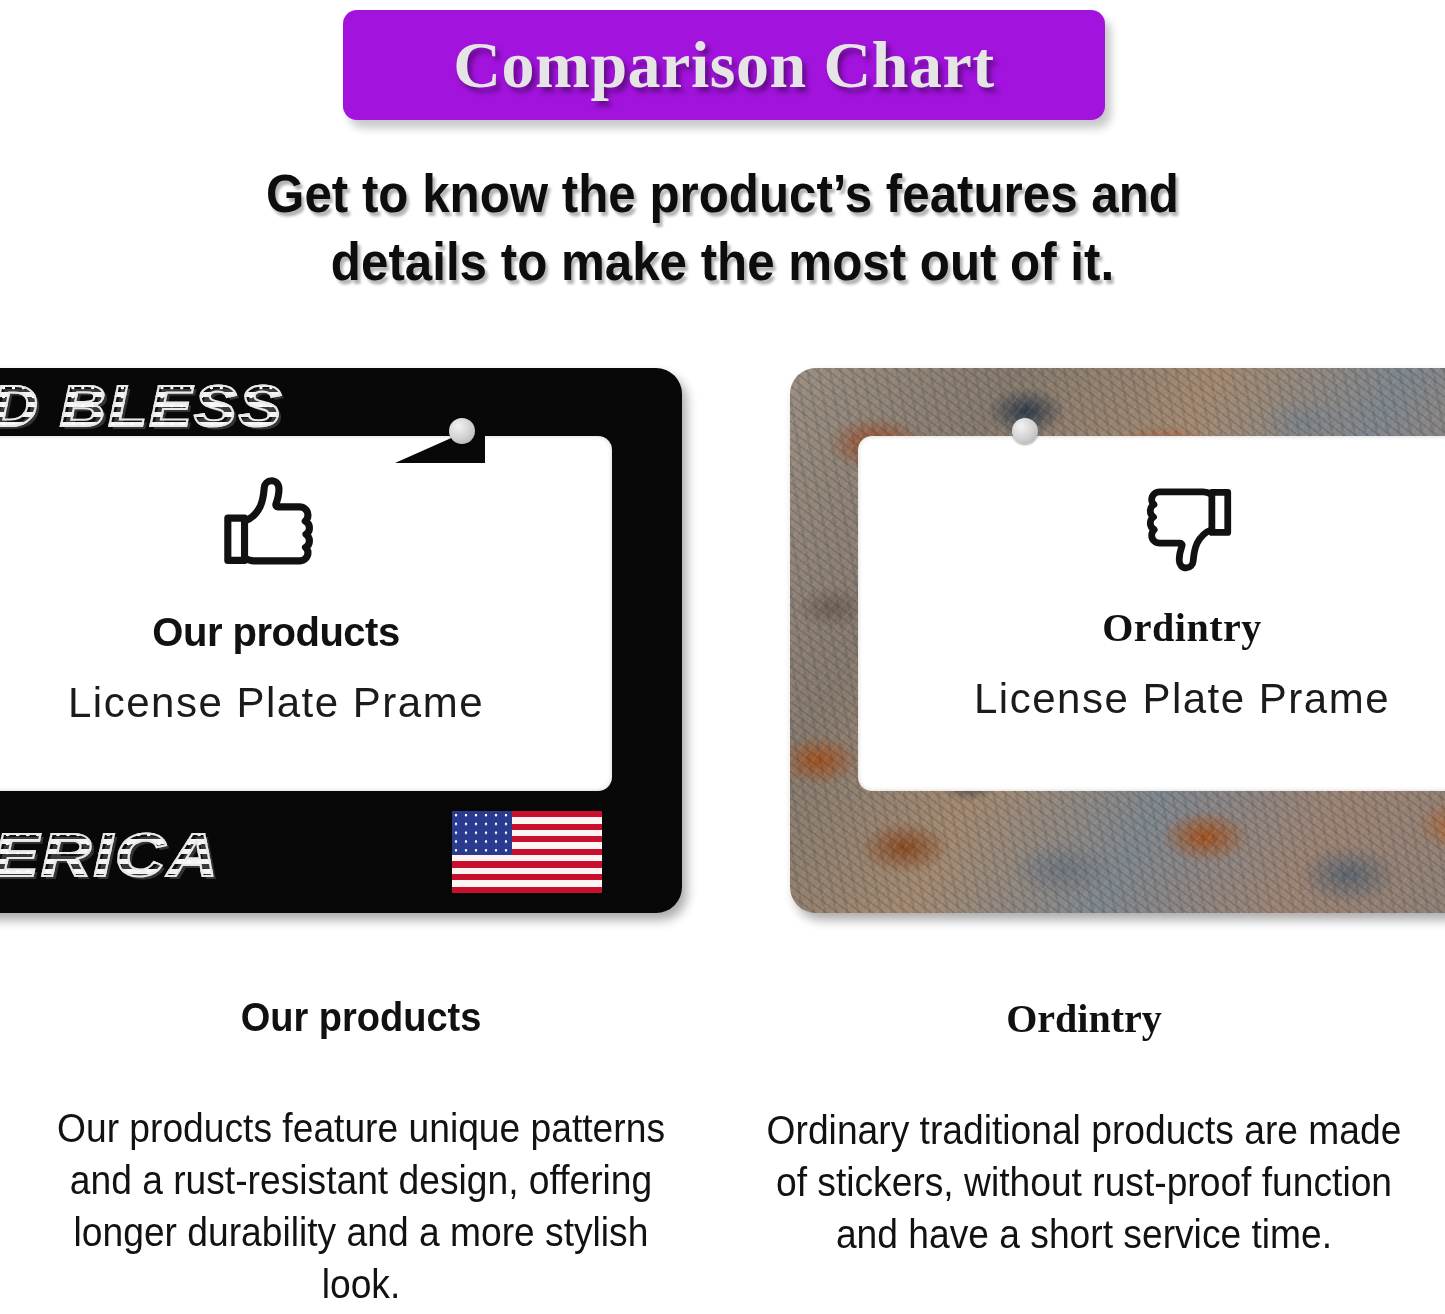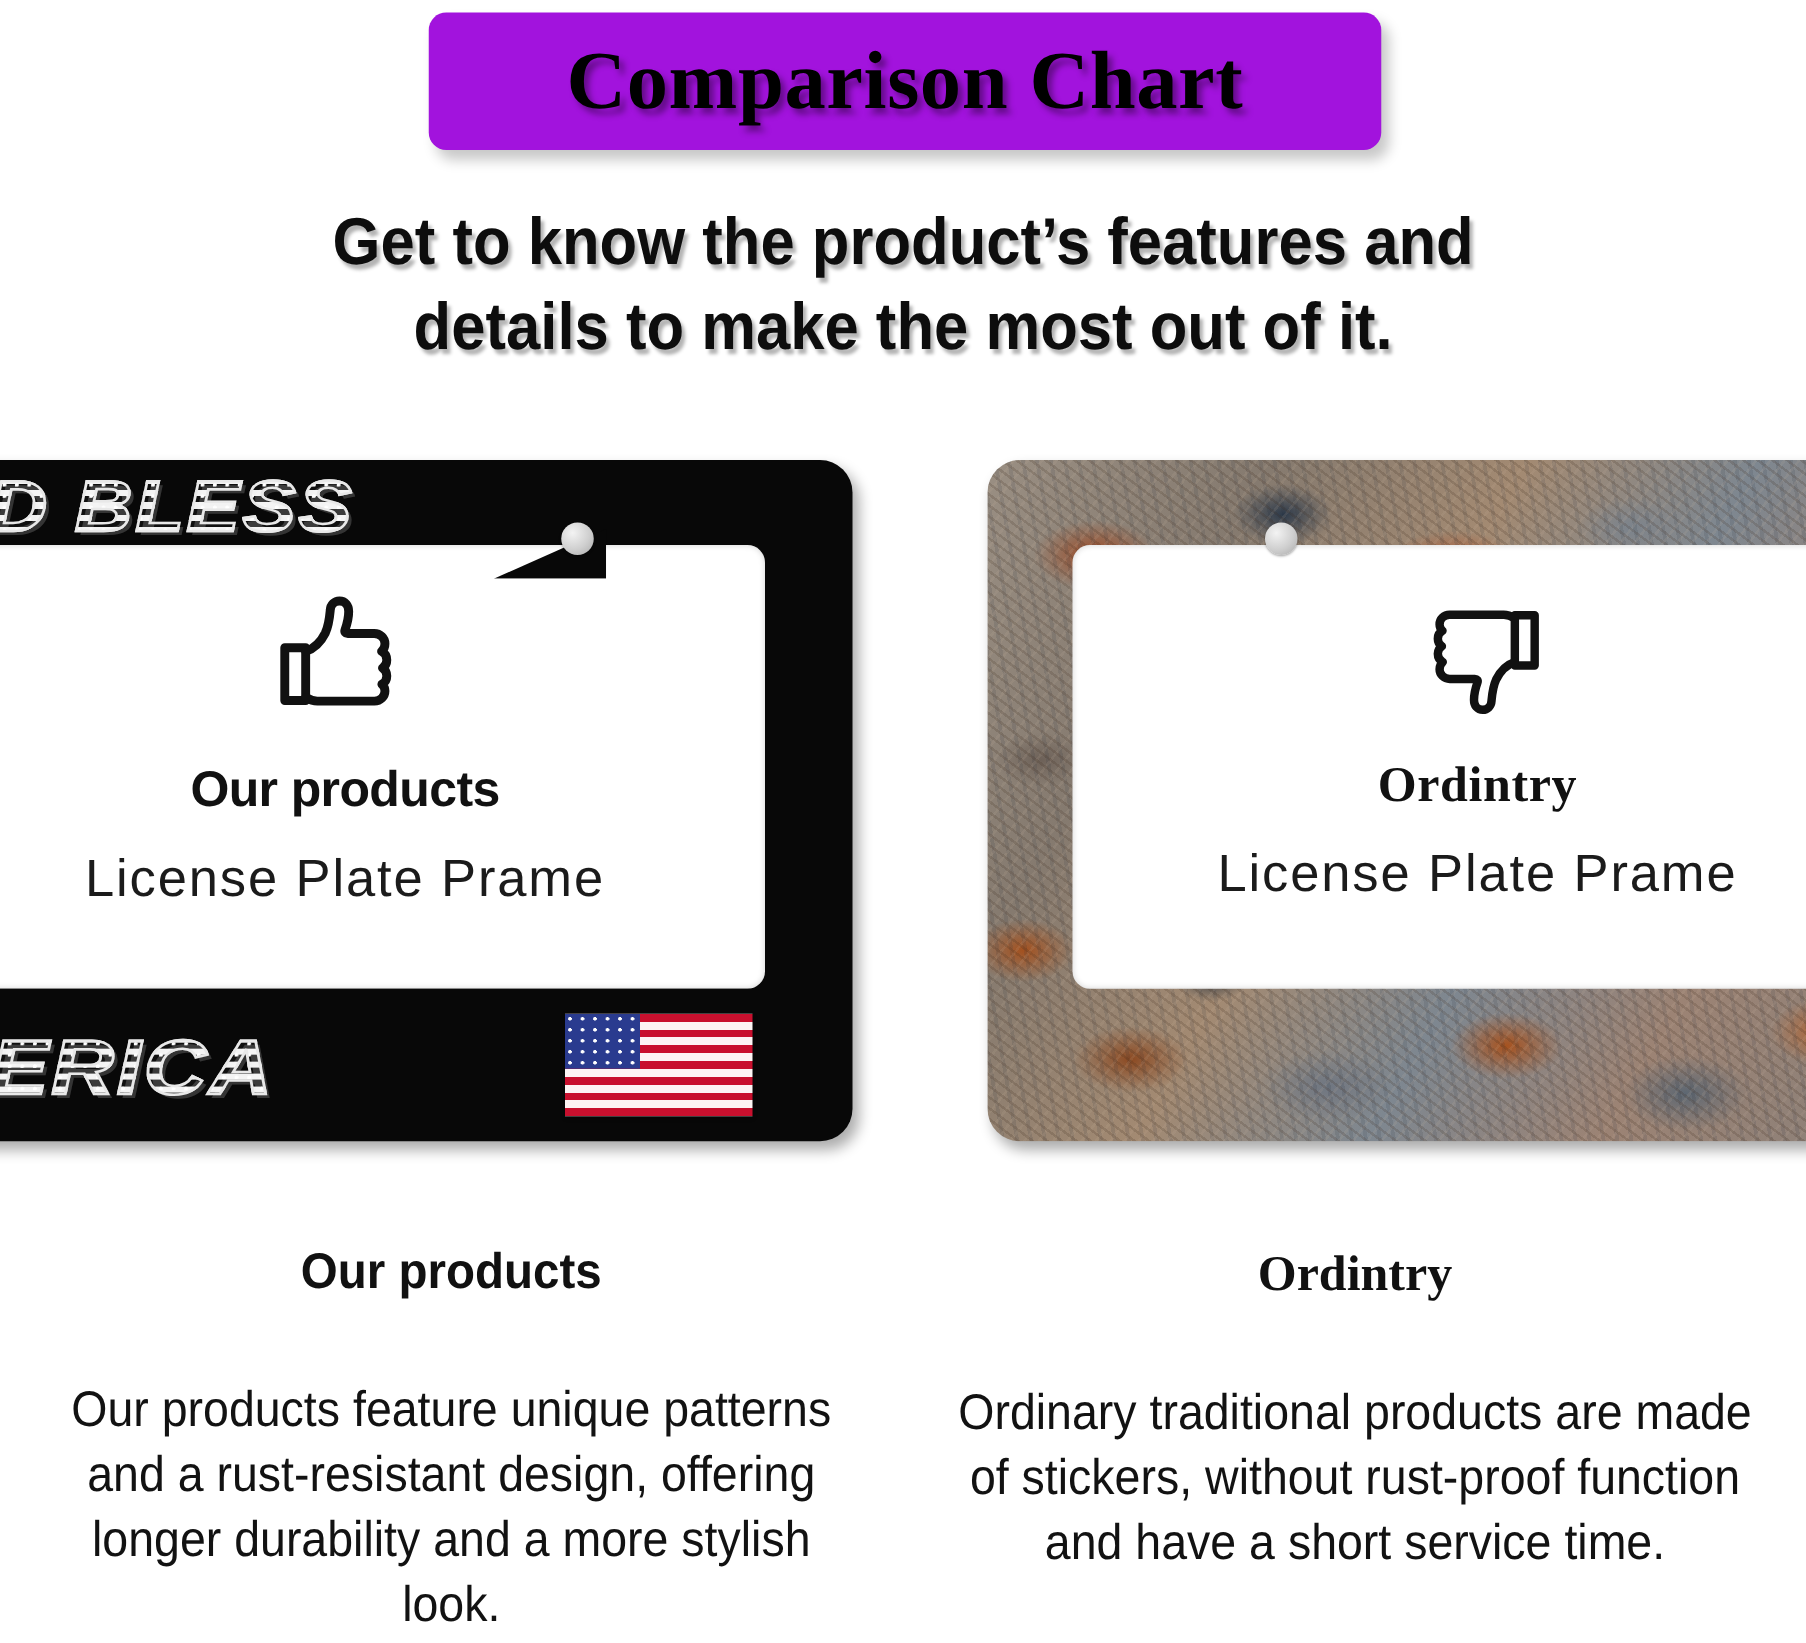--- a/index.html
+++ b/index.html
@@ -27,21 +27,21 @@
     border-radius: 14px;
     box-shadow: 6px 8px 10px rgba(0,0,0,0.22);
     display: flex;
     align-items: center;
     justify-content: center;
   }
   #title-text {
     font-family: "Liberation Serif", "DejaVu Serif", serif;
     font-weight: bold;
     font-size: 66px;
-    color: #000000;
+    color: #e5e5e5;
     letter-spacing: 0.5px;
     text-shadow: 4px 5px 5px rgba(0,0,0,0.38);
     white-space: nowrap;
   }
 
   
   #subtitle {
     position: absolute;
     left: 0;
     top: 160px;

